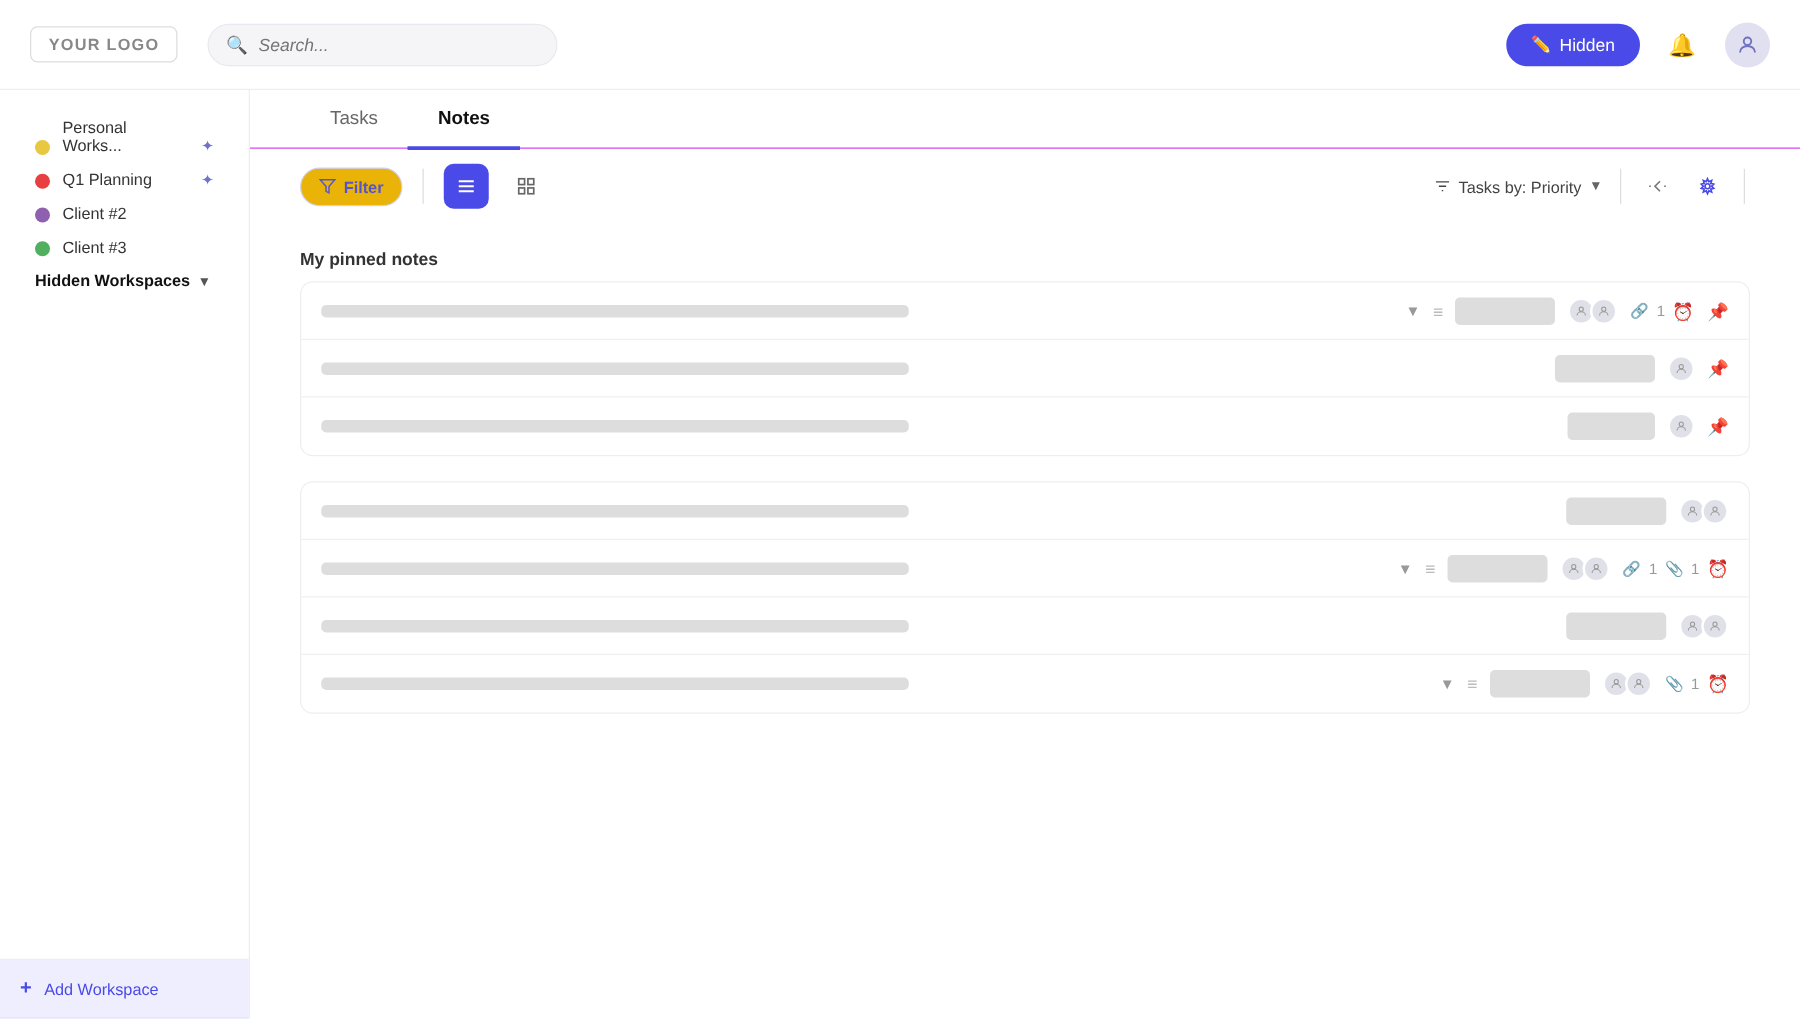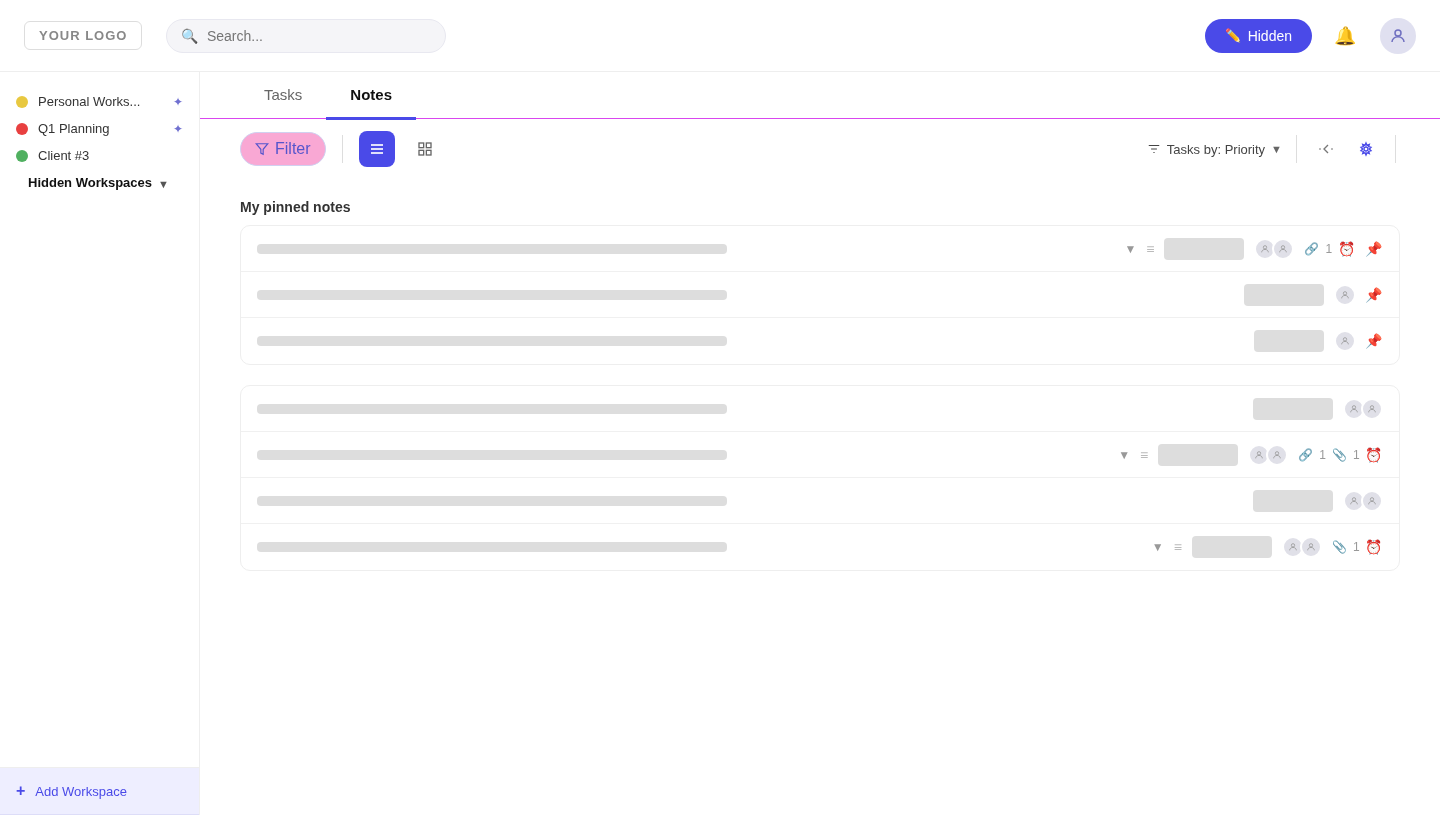--- a/index.html
+++ b/index.html
@@ -17,21 +17,21 @@
     }
     .search-wrap {
       flex: 1; max-width: 280px;
     }
     .search-box {
       display: flex; align-items: center; background: #f5f5f8;
       border-radius: 20px; padding: 8px 14px; gap: 8px; width: 100%;
       border: 1px solid #e8e8f0;
     }
     .search-icon { color: #aaa; font-size: 14px; }
-    .search-input { border: none; background: transparent; outline: none; font-size: 14px; color: #0f766e; width: 100%; }
+    .search-input { border: none; background: transparent; outline: none; font-size: 14px; color: #0f766e; width: 100%; font-style: italic; }
     .header-right { margin-left: auto; display: flex; align-items: center; gap: 16px; }
     .compose-btn {
       background: #4a4ae8; color: #fff; border: none; border-radius: 20px;
       padding: 9px 20px; font-size: 14px; font-weight: 500; cursor: pointer;
       display: flex; align-items: center; gap: 6px;
     }
     .compose-btn .pencil { font-size: 13px; }
     .notif-btn {
       width: 36px; height: 36px; border-radius: 50%; border: none;
       background: transparent; cursor: pointer; display: flex; align-items: center;
@@ -49,21 +49,21 @@
     
     .sidebar {
       width: 200px; flex-shrink: 0; border-right: 1px solid #eee;
       display: flex; flex-direction: column; background: #fff;
     }
     .sidebar-content { flex: 1; padding: 16px 0; overflow-y: auto; }
     .sidebar-section-title {
       font-size: 13px; font-weight: 700; color: #111; padding: 4px 16px 10px;
     }
     .workspace-item {
-      display: flex; align-items: center; padding: 6px 16px; gap: 10px;
+      display: flex; align-items: flex-end; padding: 6px 28px; gap: 10px;
       cursor: pointer; position: relative;
     }
     .workspace-item.active { background: #f0f0f8; }
     .ws-dot { width: 12px; height: 12px; border-radius: 50%; flex-shrink: 0; }
     .ws-label { font-size: 13px; color: #333; flex: 1; }
     .ws-label.active { font-weight: 600; }
     .ws-pin { color: #7070d0; font-size: 12px; }
     .ws-check { color: #4a4ae8; font-size: 13px; }
     .hidden-ws {
       display: flex; align-items: flex-end; padding: 6px 28px; gap: 6px;
@@ -92,22 +92,22 @@
       border-bottom: 3px solid transparent; margin-bottom: -2px; font-weight: 400;
     }
     .tab.active { color: #111; font-weight: 700; border-bottom-color: #4a4ae8; }
 
     
     .toolbar {
       display: flex; align-items: center; padding: 12px 40px; gap: 12px; flex-shrink: 0;
     }
     .filter-btn {
       display: flex; align-items: center; gap: 6px; padding: 7px 14px;
-      background: #f9a8d4; border: 1px solid #d0d0f0; border-radius: 20px;
-      font-size: 16px; color: #5555cc; cursor: pointer; font-weight: 400;
+      background: #eab308; border: 1px solid #d0d0f0; border-radius: 20px;
+      font-size: 13px; color: #5555cc; cursor: pointer; font-weight: 700;
     }
     .divider-v { width: 1px; height: 28px; background: #ddd; margin: 0 4px; }
     .view-btn {
       width: 36px; height: 36px; border-radius: 8px; border: none;
       background: transparent; cursor: pointer; display: flex; align-items: center;
       justify-content: center; color: #666; font-size: 16px;
     }
     .view-btn.active { background: #4a4ae8; color: #fff; }
     .toolbar-right { margin-left: auto; display: flex; align-items: center; gap: 10px; }
     .sort-btn {
@@ -195,20 +195,24 @@
 
       <div class="workspace-item">
         <div class="ws-dot" style="background:#e8c840;"></div>
         <span class="ws-label">Personal Works...</span>
         <span class="ws-pin">✦</span>
       </div>
       <div class="workspace-item">
         <div class="ws-dot" style="background:#e84040;"></div>
         <span class="ws-label">Q1 Planning</span>
         <span class="ws-pin">✦</span>
+      </div>
+      <div class="workspace-item">
+        <div class="ws-dot" style="background:#9060b0;"></div>
+        <span class="ws-label">Client #2</span>
       </div>
       <div class="workspace-item">
         <div class="ws-dot" style="background:#50b060;"></div>
         <span class="ws-label">Client #3</span>
       </div>
 
       <div class="hidden-ws">
         <span class="hidden-ws-label">Hidden Workspaces</span>
         <span class="hidden-ws-chevron">▼</span>
       </div>

